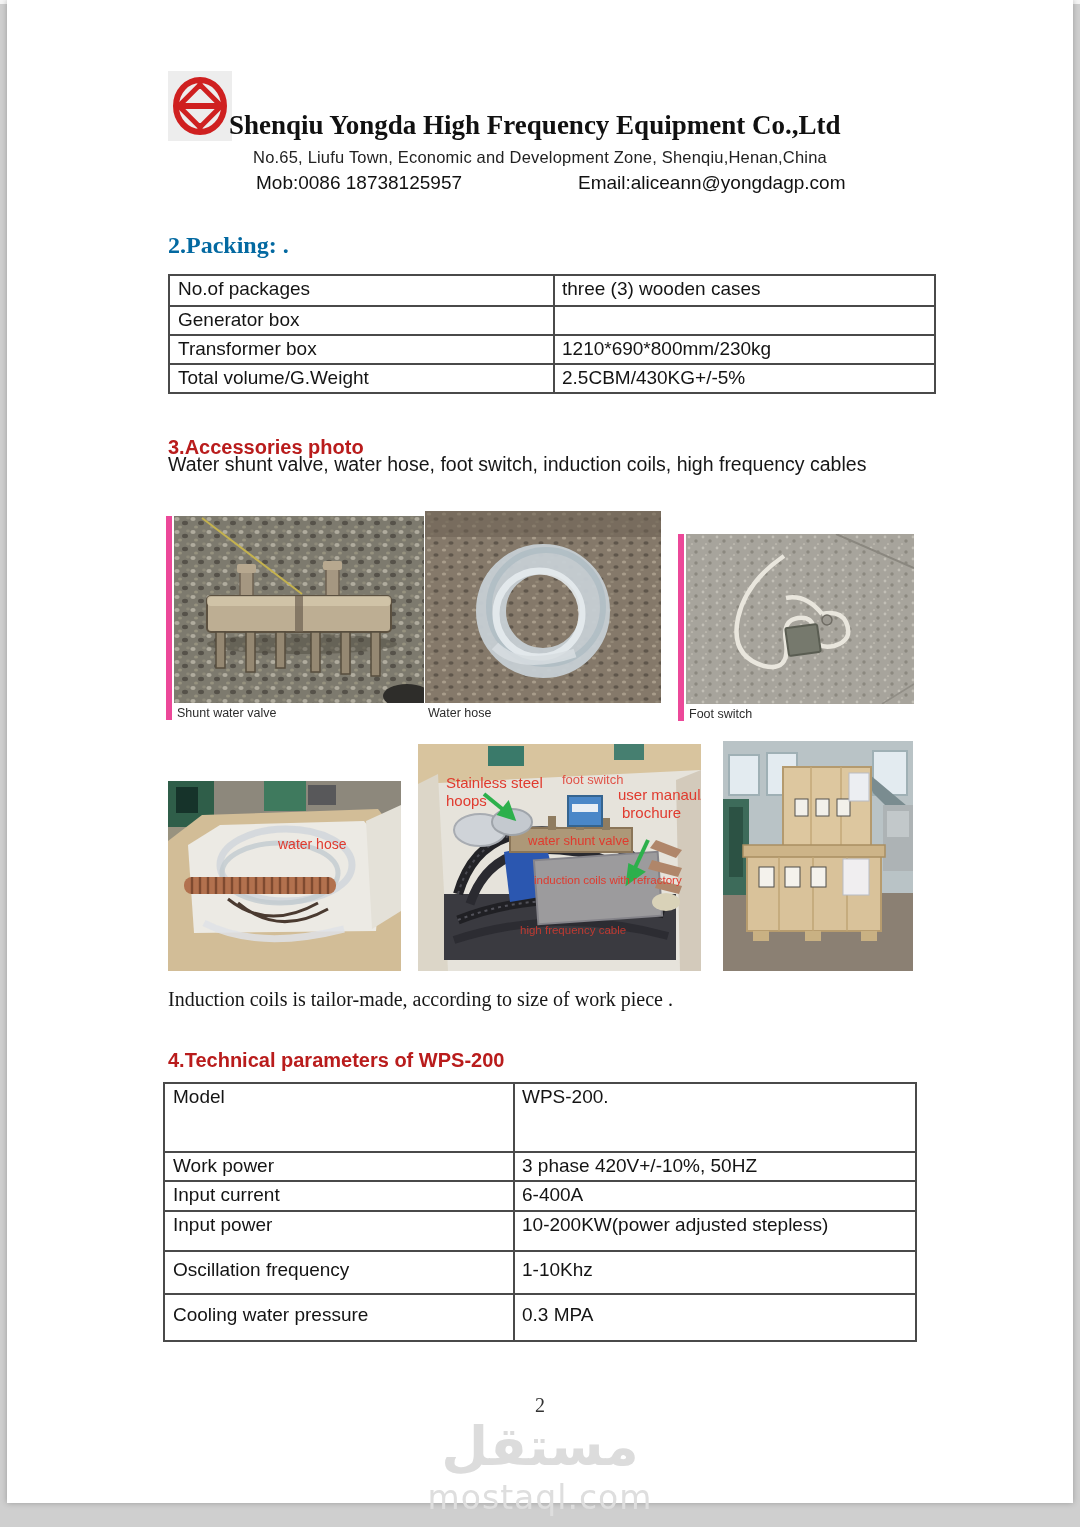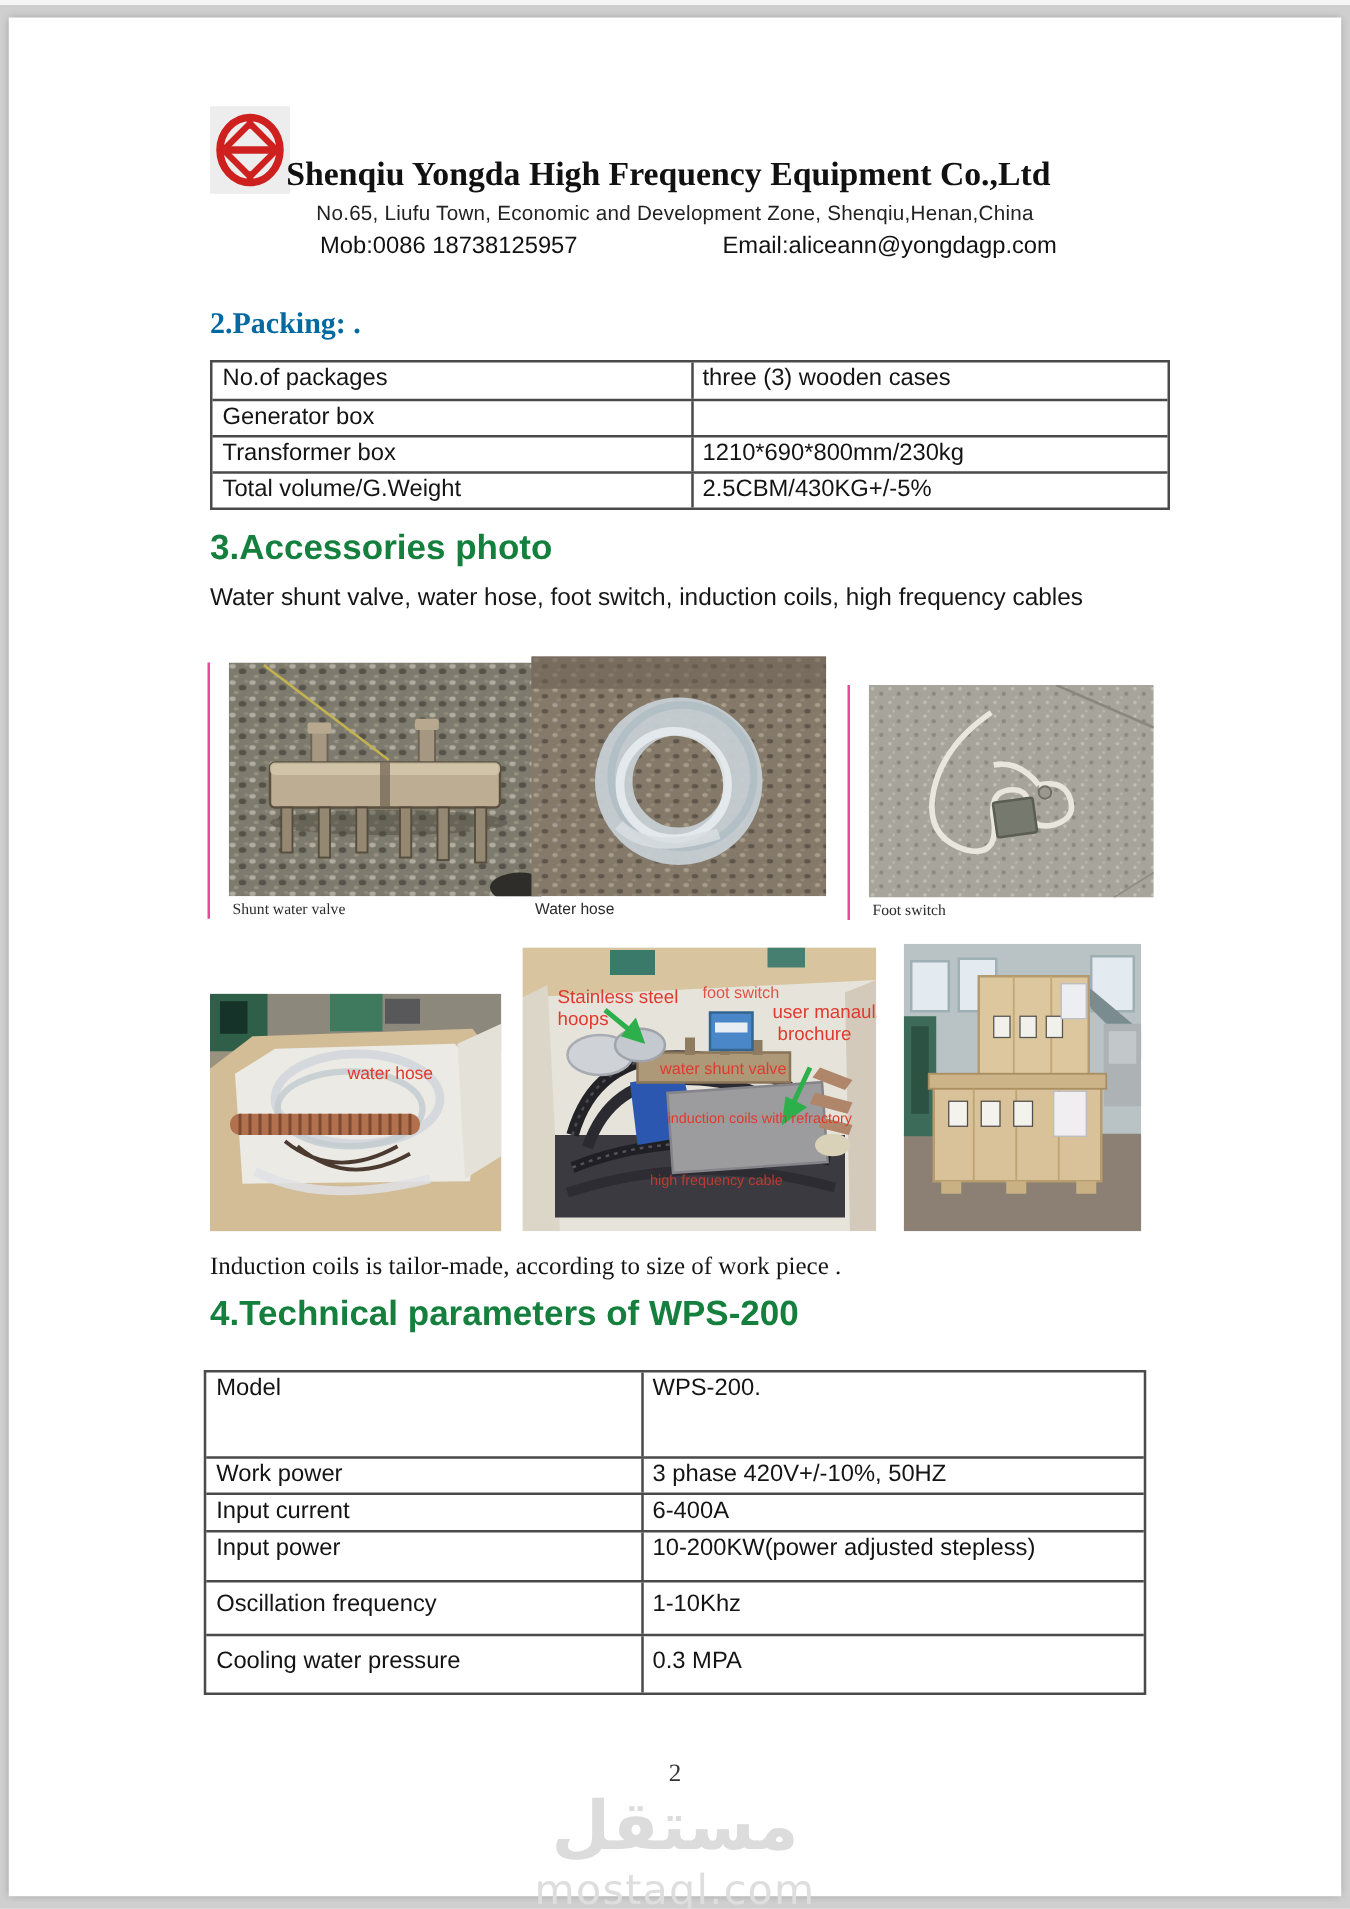--- a/index.html
+++ b/index.html
@@ -4,55 +4,55 @@
 <style>
   html,body{margin:0;padding:0;}
   body{
     width:1080px;height:1527px;position:relative;overflow:hidden;
     background:#cfcfcf;
     font-family:"Liberation Sans",sans-serif;
     -webkit-font-smoothing:antialiased;
   }
   .topstrip{position:absolute;left:0;top:0;width:1080px;height:4px;background:#f5f5f5;}
   .page{
-    position:absolute;left:7px;top:14px;width:1066px;height:1503px;
+    position:absolute;left:7px;top:0;width:1066px;height:1503px;
     background:#ffffff;box-shadow:0 0 6px rgba(0,0,0,.25);
   }
   
   .logo{position:absolute;left:161px;top:71px;width:64px;height:70px;background:#ededed;display:flex;align-items:center;justify-content:center;}
   .company{position:absolute;left:222px;top:110px;width:680px;
     font-family:"Liberation Serif",serif;font-weight:bold;font-size:27px;color:#111;white-space:nowrap;}
   .address{position:absolute;left:161px;top:148px;width:744px;text-align:center;
     font-size:16.5px;color:#222;letter-spacing:.2px;}
   .contact{position:absolute;left:161px;top:172px;width:744px;height:26px;font-size:19px;color:#111;}
   .contact .mob{position:absolute;left:88px;top:0;}
   .contact .email{position:absolute;left:410px;top:0;}
   
   .h-serif{position:absolute;font-family:"Liberation Serif",serif;font-weight:bold;font-size:24px;color:#0369a1;}
-  .h-sans{position:absolute;font-family:"Liberation Sans",sans-serif;font-weight:bold;font-size:28px;color:#15803d;}
+  .h-sans{position:absolute;font-family:"Liberation Sans",sans-serif;font-weight:bold;font-size:20px;color:#b91c1c;margin-top:28px;}
   
   .tbl{position:absolute;border:2px solid #4a4a4a;color:#141414;font-size:19px;}
   .tbl .trow{display:flex;border-top:2px solid #4a4a4a;box-sizing:border-box;}
   .tbl .trow:first-child{border-top:none;}
   .tbl .c1{box-sizing:border-box;border-right:2px solid #4a4a4a;padding:2px 4px 0 8px;}
   .tbl .c2{box-sizing:border-box;flex:1;padding:2px 4px 0 7px;}
   .ptable{left:161px;top:274px;width:764px;}
   .ptable .trow{height:29px;}
   .ptable .c1{width:385px;}
   .ttable{left:156px;top:1082px;width:750px;}
   .ttable .c1{width:350px;}
   
   .intro{position:absolute;left:161px;top:449px;width:747px;font-size:19.5px;color:#161616;
     text-align:justify;line-height:31px;}
   .note{position:absolute;left:161px;top:988px;width:760px;font-family:"Liberation Serif",serif;
     font-size:20px;color:#161616;}
   
   .pcell{position:absolute;}
   .pcell svg{display:block;}
-  .lborder{border-left:2px solid #ec4899;padding-left:15px;font-family:Liberation Serif, serif;}
+  .lborder{border-left:6px solid #ec4899;padding-left:2px;}
   .caption{font-size:12.5px;color:#2c2c2c;padding:3px 0 0 3px;}
   
   .pageno{position:absolute;left:0;top:1394px;width:1066px;text-align:center;
     font-family:"Liberation Serif",serif;font-size:20px;color:#333;}
   .wm{position:absolute;left:0;width:1066px;text-align:center;color:#dcdcdc;font-family:"DejaVu Sans",sans-serif;}
   .wm-word{top:1418px;font-size:54px;font-weight:bold;line-height:58px;}
   .wm-site{top:1478px;font-size:33px;letter-spacing:1px;color:#dedede;}
 </style>
 </head>
 <body>

